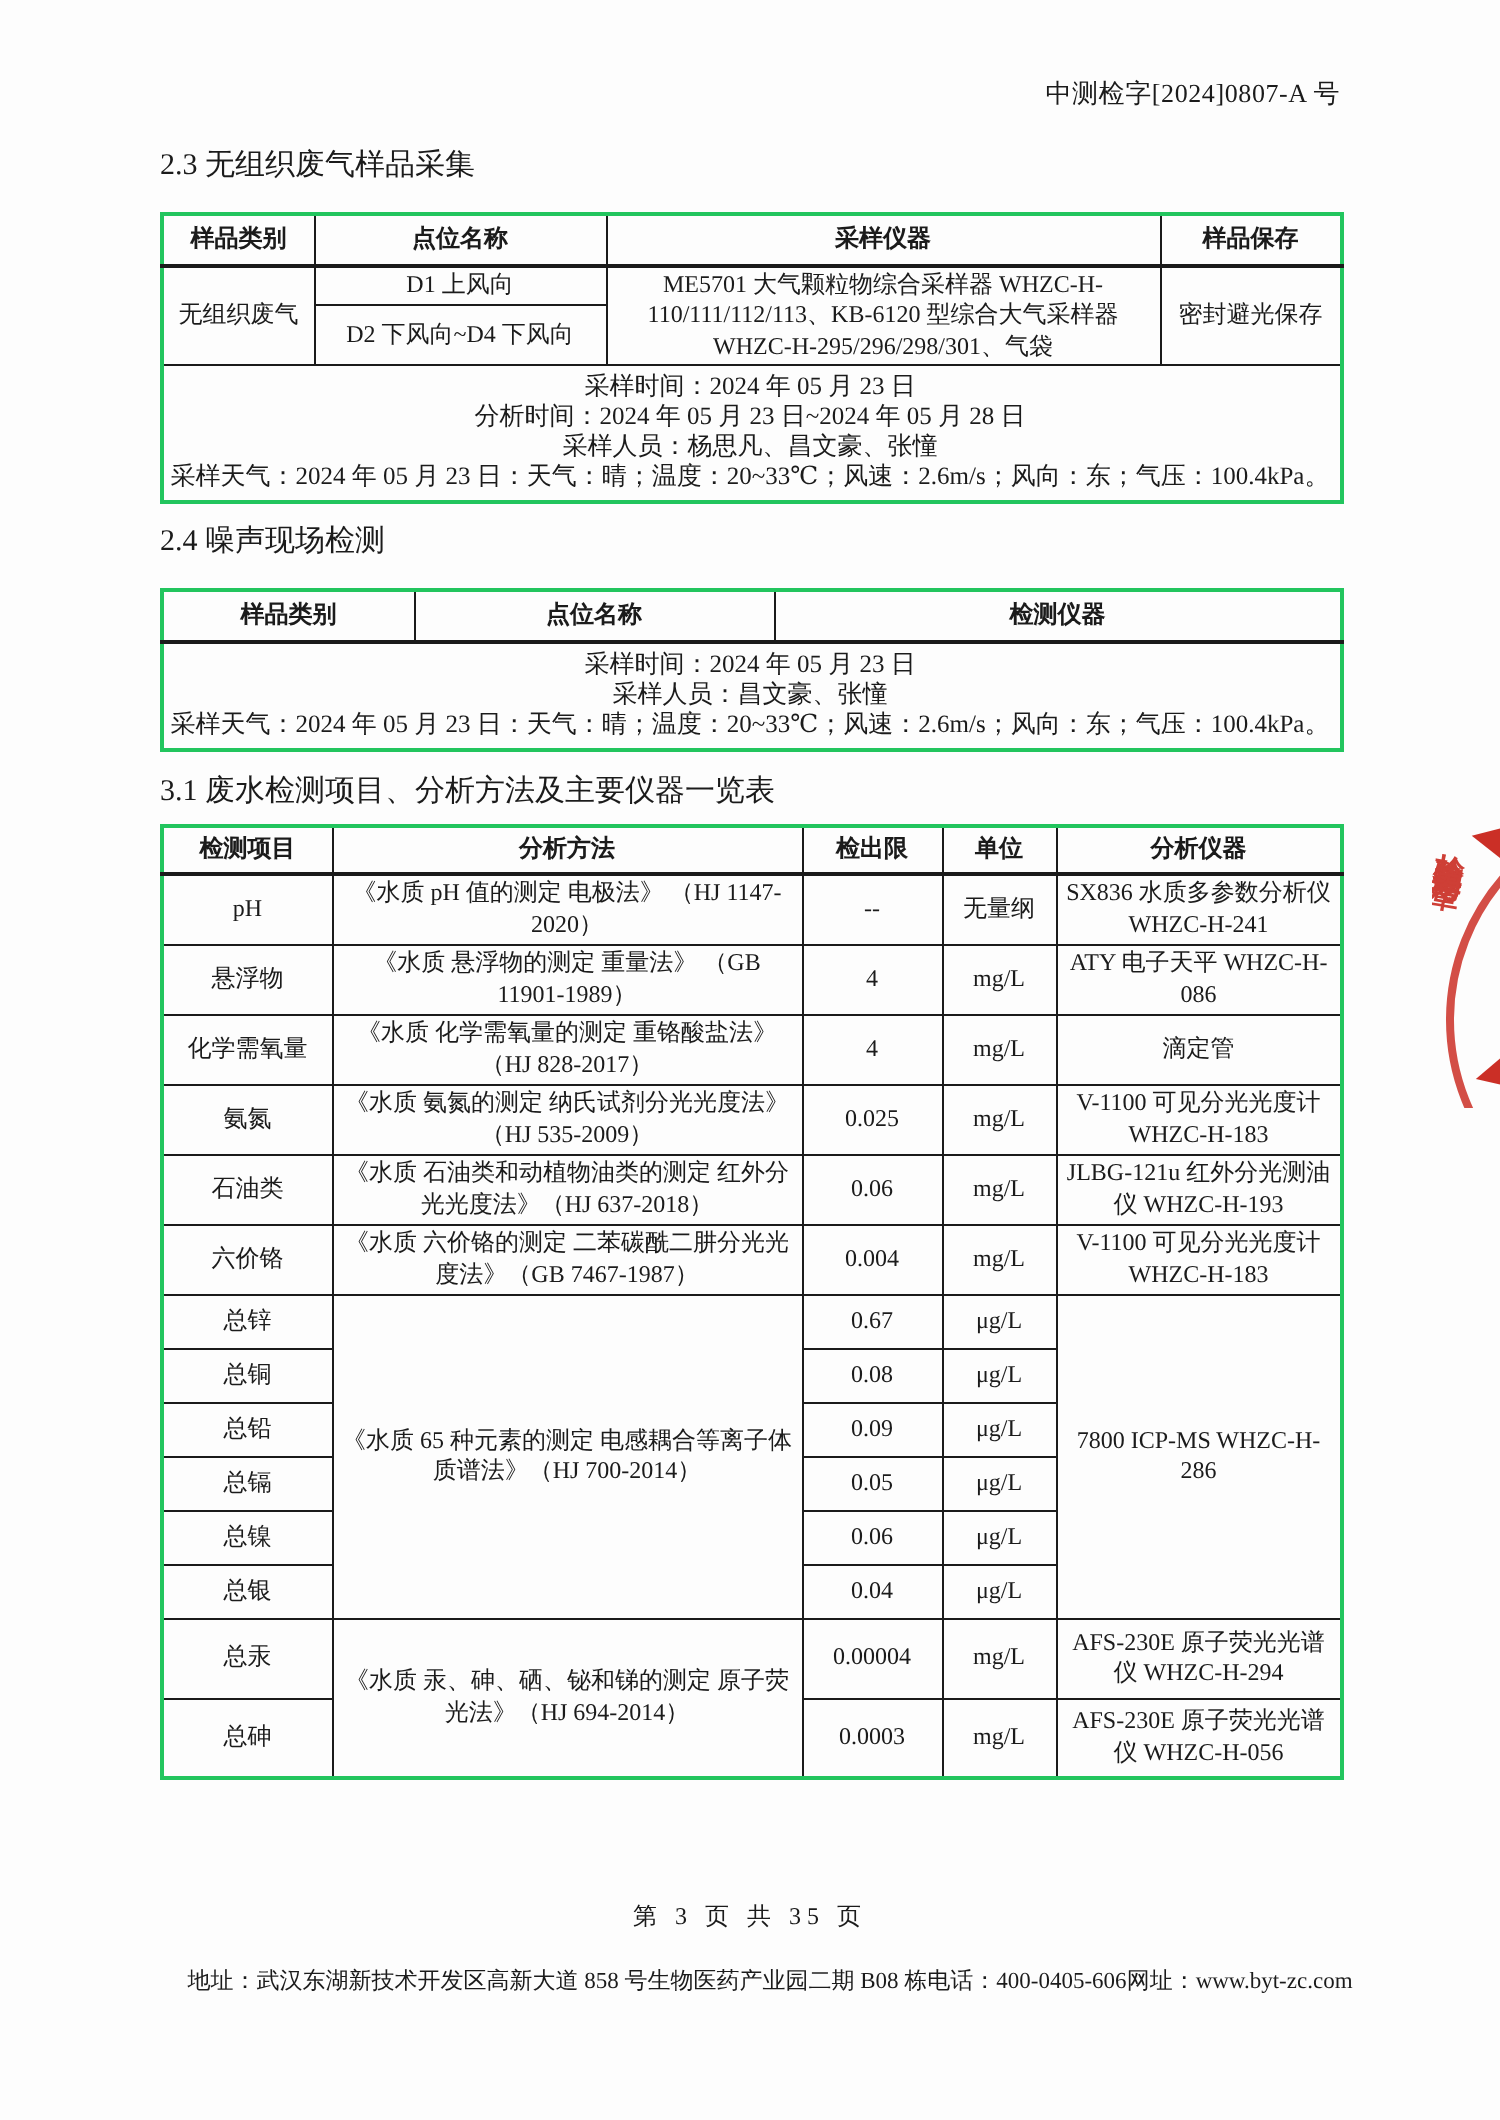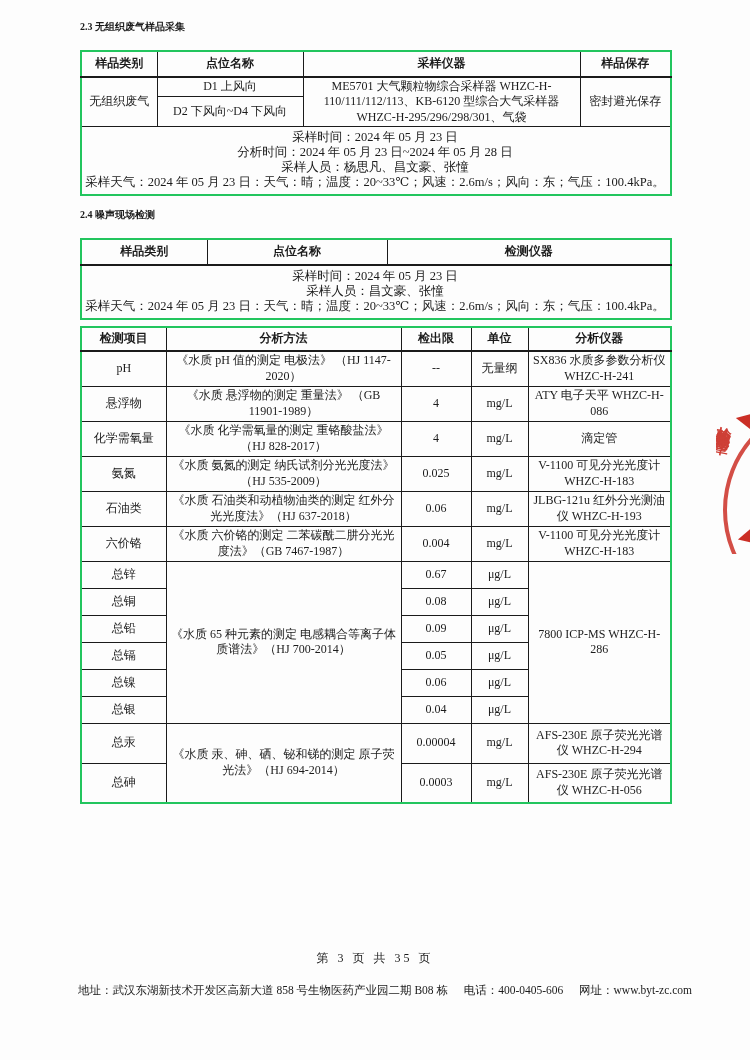--- a/index.html
+++ b/index.html
@@ -8,21 +8,21 @@
     width:750px; height:1060px;
     background:#fdfdfd;
     color:#1b1b1b;
     font-family:"Liberation Serif","DejaVu Serif",serif;
     position:relative; overflow:hidden;
   }
   .content { position:absolute; left:80px; top:0; width:590px; }
 
   .doc-no { margin-top:38px; text-align:right; font-size:13px; letter-spacing:.3px; }
 
-  .sec-title { font-weight:bold; font-size:10px; line-height:20px; }
+  .sec-title { font-weight:normal; font-size:15px; line-height:20px; }
   .mt-23 { margin-top:17px; }
   .mt-24 { margin-top:9px; }
   .mt-3  { margin-top:9px; }
   .mt-31 { margin-top:10px; }
 
   table.doc {
     border-collapse:collapse; width:100%; table-layout:fixed;
     font-size:12px; line-height:1.28; margin-top:13px;
     border:2px solid #22c55e;
   }
@@ -44,21 +44,21 @@
   }
   .note-line { line-height:15px; white-space:nowrap; }
   table.w { margin-top:6px; }
 
   .footer-page {
     position:absolute; top:950px; left:0; width:750px;
     text-align:center; font-size:12px; letter-spacing:3px;
   }
   .footer-addr {
     position:absolute; top:983px; left:78px; width:614px;
-    font-size:11.5px; display:flex; justify-content:space-between;
+    font-size:11.5px; display:flex; justify-content:center;
     white-space:nowrap;
   }
 
   
   .seal { position:absolute; right:0; top:402px; width:34px; height:152px; overflow:hidden; pointer-events:none; }
   .seal-ring {
     position:absolute; left:7px; top:-2px; width:220px; height:220px;
     border:4px solid rgba(203,47,38,.85); border-radius:50%;
   }
   .seal-text {
@@ -76,20 +76,21 @@
     position:absolute; right:-10px; bottom:5px; width:0; height:0;
     border-top:9px solid transparent; border-bottom:13px solid transparent;
     border-right:22px solid #cb2f26; transform:rotate(-18deg);
   }
 </style>
 </head>
 <body>
 
 <div class="content">
 
+  <div class="doc-no">中测检字[2024]0807-A 号</div>
 
   <div class="sec-title mt-23">2.3  无组织废气样品采集</div>
 
   <table class="doc">
     <colgroup>
         <col style="width:76px">
         <col style="width:146px">
         <col style="width:277px">
         <col style="width:91px">
       </colgroup>
@@ -141,20 +142,21 @@
       <tr>
         <td colspan="3" class="notes-cell">
           <div class="note-line">采样时间：2024 年 05 月 23 日</div>
           <div class="note-line">采样人员：昌文豪、张憧</div>
           <div class="note-line">采样天气：2024 年 05 月 23 日：天气：晴；温度：20~33℃；风速：2.6m/s；风向：东；气压：100.4kPa。</div>
         </td>
       </tr>
     </tbody>
   </table>
 
+  <div class="sec-title mt-31">3.1  废水检测项目、分析方法及主要仪器一览表</div>
 
   <table class="doc w">
     <colgroup>
         <col style="width:85px">
         <col style="width:235px">
         <col style="width:70px">
         <col style="width:57px">
         <col style="width:143px">
       </colgroup>
     <thead>

